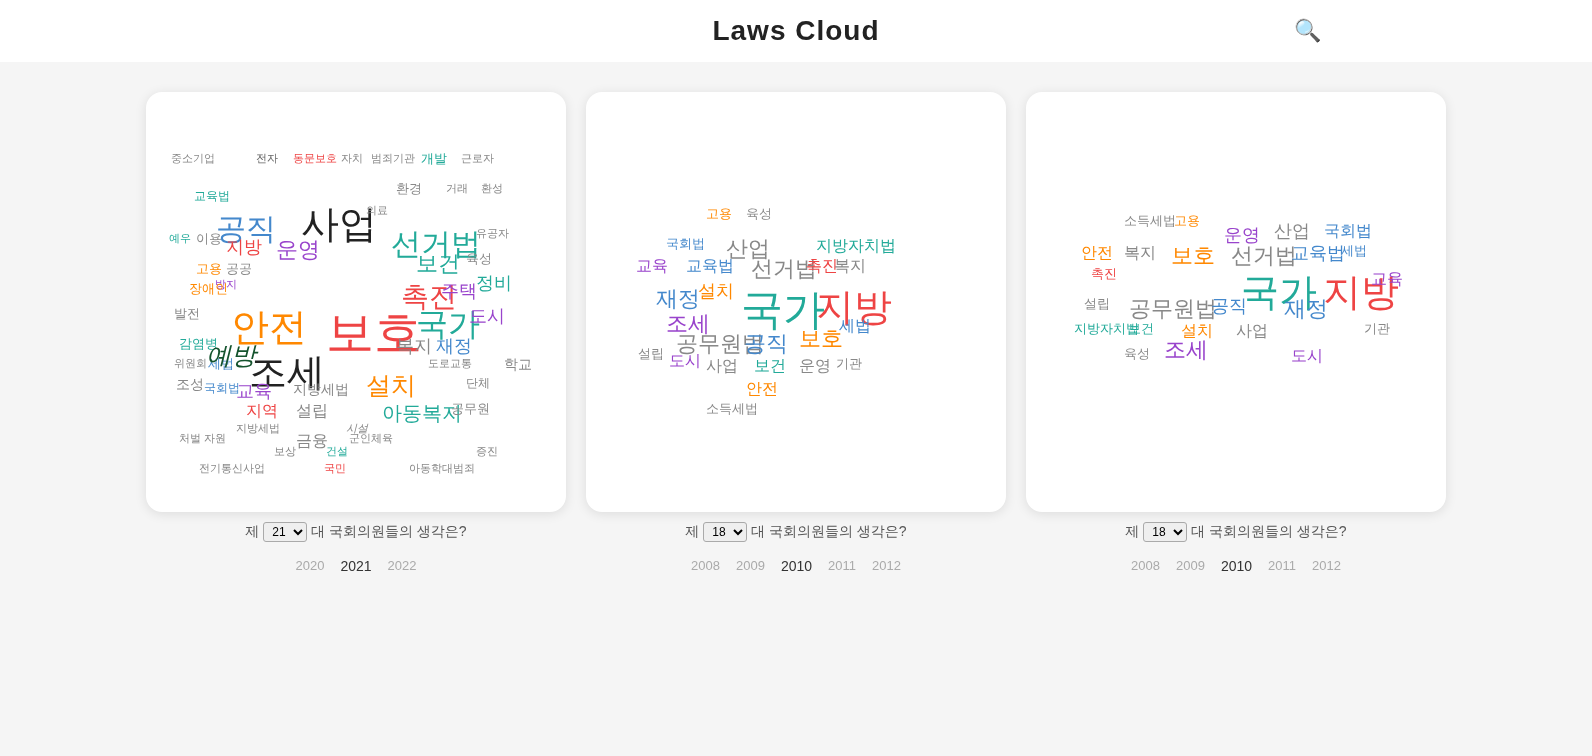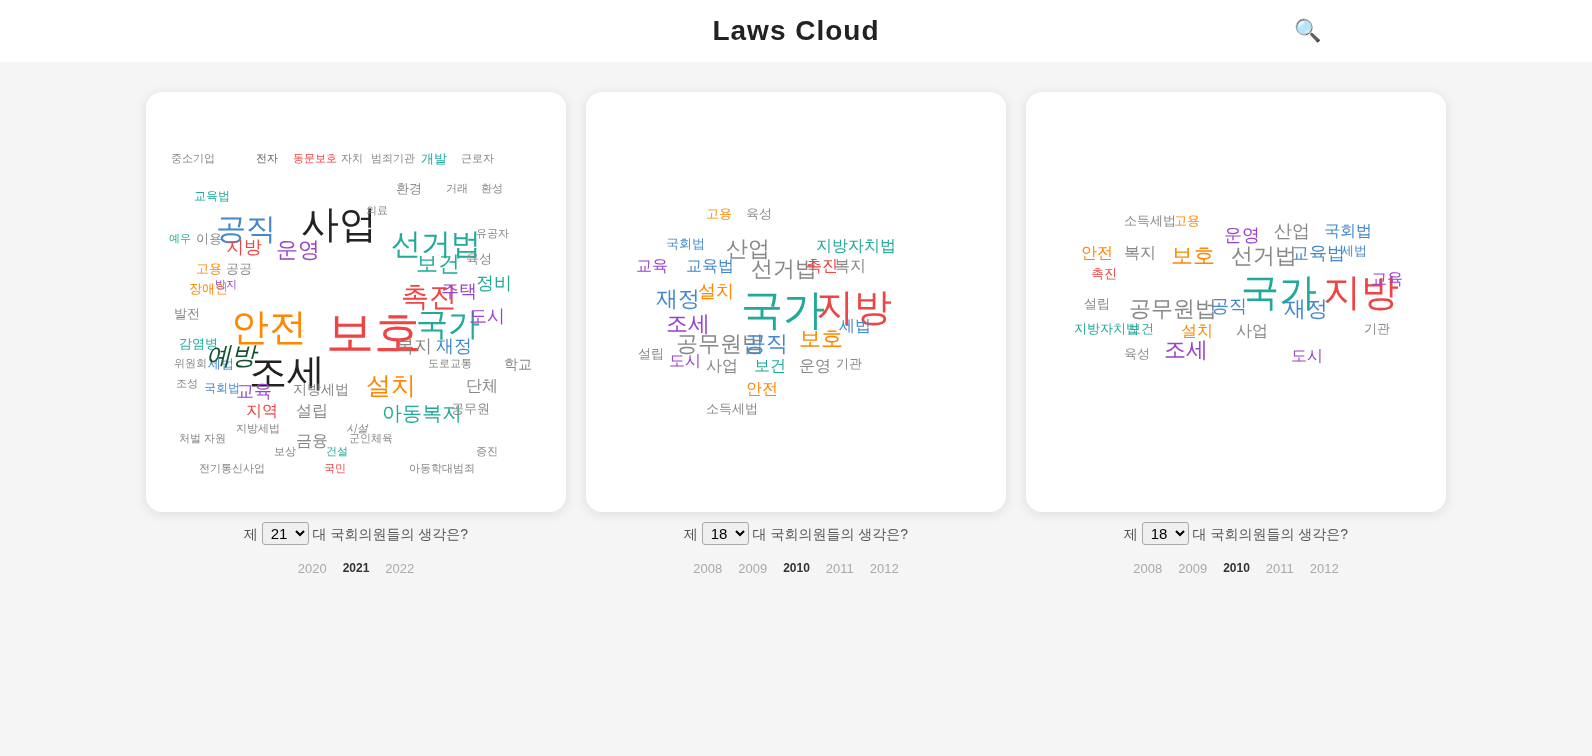--- a/index.html
+++ b/index.html
@@ -59,38 +59,38 @@
     .card-footer {
       text-align: center;
       padding: 10px 0 5px;
     }
     .card-footer .subtitle {
       font-size: 14px;
       color: #555;
       margin-bottom: 6px;
     }
     .card-footer .subtitle select {
-      font-size: 15px;
+      font-size: 12px;
       border: 1px solid #aaa;
       border-radius: 3px;
       padding: 1px 4px;
       cursor: pointer;
     }
     .year-nav {
       display: flex;
       justify-content: center;
       gap: 16px;
       font-size: 13px;
       color: #aaa;
       margin-top: 16px;
     }
     .year-nav .active {
-      font-weight: 700;
+      font-weight: 400;
       color: #333;
-      font-size: 12px;
+      font-size: 14px;
     }
     .card-wrapper {
       display: flex;
       flex-direction: column;
     }
   </style>
 </head>
 <body>
 
 <div>
@@ -140,25 +140,25 @@
             <span class="word" style="font-size: 13px; color: rgb(34, 170, 153); left: 33px; top: 235px;">감염병</span>
             <span class="word" style="font-size: 18px; color: rgb(136, 136, 136); left: 250px; top: 235px;">복지</span>
             <span class="word" style="font-size: 18px; color: rgb(68, 136, 204); left: 290px; top: 235px;">재정</span>
             <span class="word" style="font-size: 11px; color: rgb(136, 136, 136); left: 28px; top: 255px;">위원회</span>
             <span class="word" style="font-size: 11px; color: rgb(136, 136, 136); left: 282px; top: 255px;">도로교통</span>
             <span class="word" style="font-size: 14px; color: rgb(136, 136, 136); left: 346px; top: 255px; margin-left: 12px;">학교</span>
             <span class="word" style="font-size: 13px; color: rgb(68, 136, 204); left: 62px; top: 255px;">세법</span>
             <span class="word" style="font-size: 25px; color: #14532d; left: 60px; top: 240px; font-style: italic;">예방</span>
             <span class="word" style="font-size: 38px; color: rgb(34, 34, 34); left: 103px; top: 250px;">조세</span>
             <span class="word" style="font-size: 25px; color: rgb(255, 136, 0); left: 220px; top: 270px;">설치</span>
-            <span class="word" style="font-size: 11px; color: rgb(136, 136, 136); left: 30px; top: 275px;">조성</span>
+            <span class="word" style="font-size: 14px; color: rgb(136, 136, 136); left: 30px; top: 275px;">조성</span>
             <span class="word" style="font-size: 12px; color: rgb(68, 136, 204); left: 58px; top: 280px;">국회법</span>
             <span class="word" style="font-size: 18px; color: rgb(153, 68, 204); left: 90px; top: 280px;">교육</span>
             <span class="word" style="font-size: 14px; color: rgb(136, 136, 136); left: 147px; top: 280px;">지방세법</span>
-            <span class="word" style="font-size: 16px; color: rgb(136, 136, 136); left: 320px; top: 275px; text-align: right;">단체</span>
+            <span class="word" style="font-size: 12px; color: rgb(136, 136, 136); left: 320px; top: 275px; text-align: right;">단체</span>
             <span class="word" style="font-size: 16px; color: rgb(238, 68, 68); left: 100px; top: 300px;">지역</span>
             <span class="word" style="font-size: 16px; color: rgb(136, 136, 136); left: 150px; top: 300px;">설립</span>
             <span class="word" style="font-size: 20px; color: rgb(34, 170, 153); left: 236px; top: 300px;">아동복지</span>
             <span class="word" style="font-size: 13px; color: rgb(136, 136, 136); left: 305px; top: 300px;">공무원</span>
             <span class="word" style="font-size: 11px; color: rgb(136, 136, 136); left: 90px; top: 320px;">지방세법</span>
             <span class="word" style="font-size: 11px; color: rgb(136, 136, 136); left: 200px; top: 320px; font-style: italic;">시설</span>
             <span class="word" style="font-size: 11px; color: rgb(136, 136, 136); left: 33px; top: 330px;">처벌</span>
             <span class="word" style="font-size: 11px; color: rgb(136, 136, 136); left: 58px; top: 330px;">자원</span>
             <span class="word" style="font-size: 16px; color: rgb(136, 136, 136); left: 150px; top: 330px;">금융</span>
             <span class="word" style="font-size: 11px; color: rgb(136, 136, 136); left: 203px; top: 330px;">군인</span>

